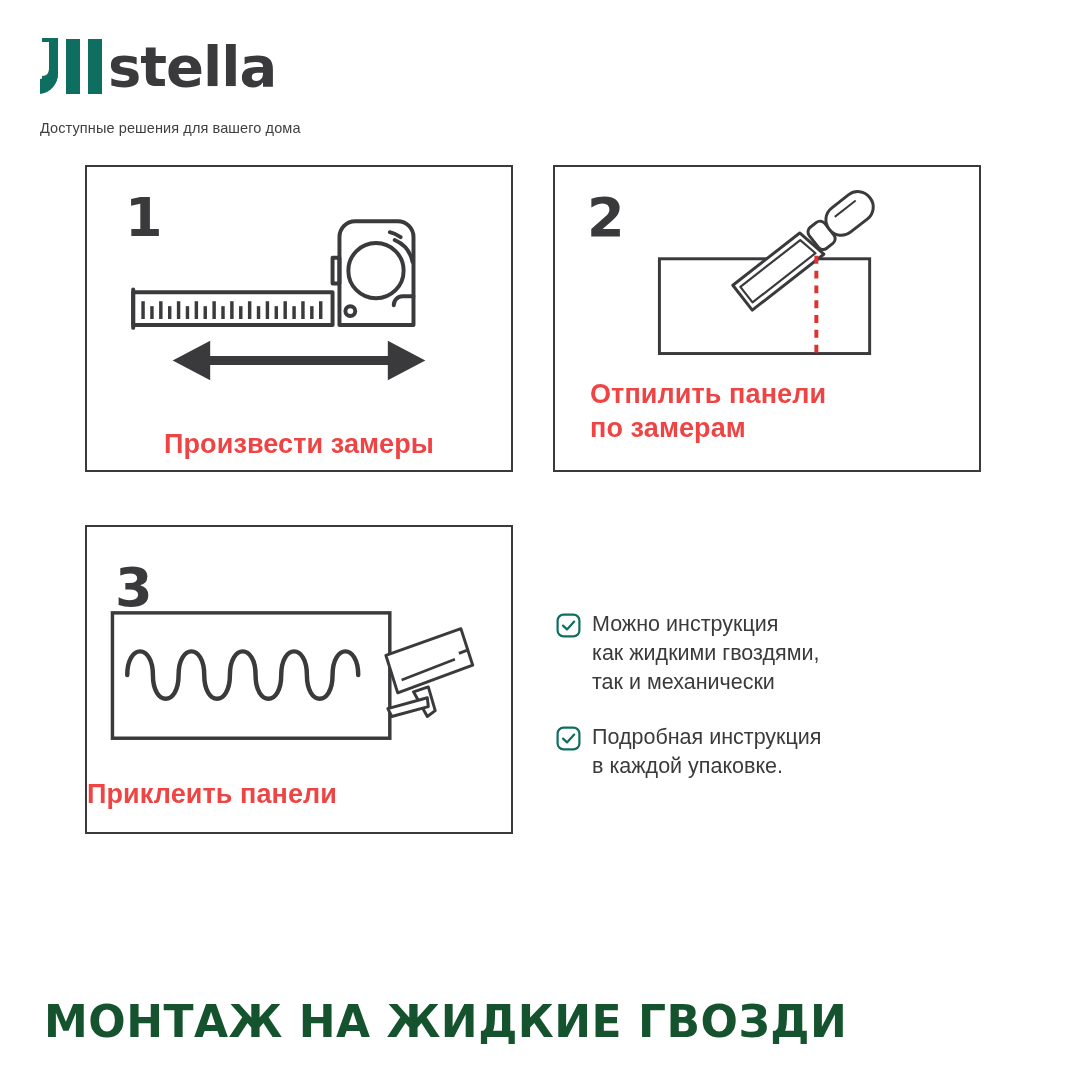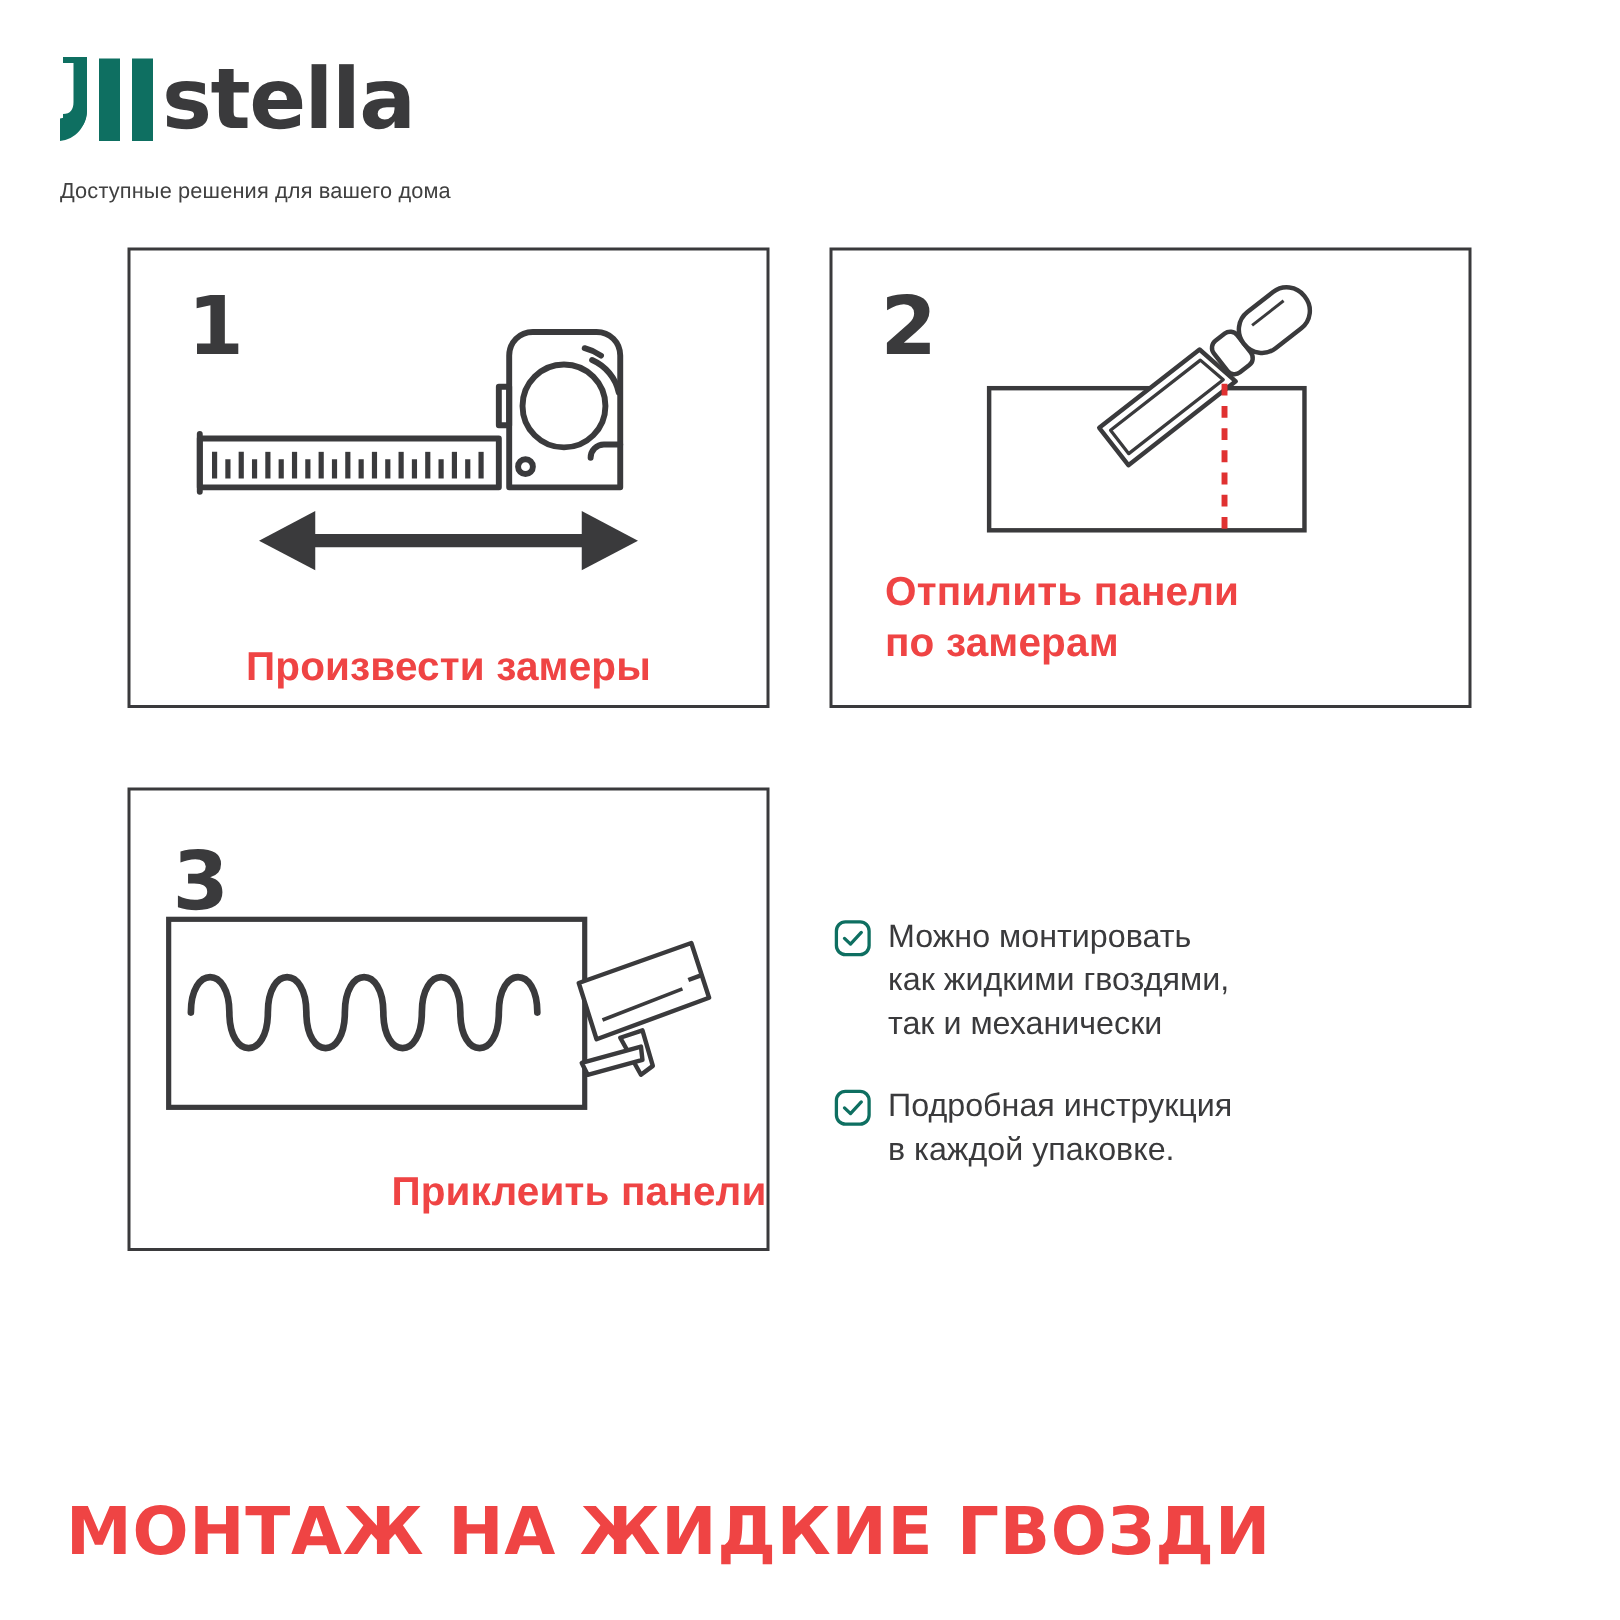--- a/index.html
+++ b/index.html
@@ -77,21 +77,21 @@
   .panel-caption {
     position: absolute;
     font-size: 27px;
     font-weight: 700;
     color: #ef4444;
     line-height: 34px;
     letter-spacing: 0.1px;
   }
   #panel-1 .panel-caption { left: 0; right: 0; text-align: center; top: 260px; }
   #panel-2 .panel-caption { left: 35px; top: 210px; text-align: left; }
-  #panel-3 .panel-caption { left: 0; right: 0; text-align: right; top: 250px; }
+  #panel-3 .panel-caption { left: 0; right: 0; text-align: left; top: 250px; }
 
   .panel-art {
     position: absolute;
     left: 0; top: 0;
     width: 100%; height: 100%;
     pointer-events: none;
   }
 
   
   #bullet-list {
@@ -119,21 +119,21 @@
   }
   .bullet-text .strong { font-weight: 400; }
 
   
   #bottom-heading {
     position: absolute;
     left: 44px;
     top: 996px;
     font-size: 44px;
     font-weight: 700;
-    color: #ef4444;
+    color: #14532d;
     letter-spacing: 0.5px;
     line-height: 52px;
     font-family: "DejaVu Sans", sans-serif;
   }
 </style>
 </head>
 <body>
 
 <div id="logo-block">
   <div id="logo-row">
@@ -262,21 +262,21 @@
 </div>
 
 <div id="bullet-list">
 
   <div class="bullet-item">
     <svg class="bullet-check" viewBox="0 0 25 25">
       <rect x="1.6" y="1.6" width="21.8" height="21.8" rx="6" fill="none" stroke="#0e6f61" stroke-width="2.2"></rect>
       <path d="M7 12.6 L11 16.4 L18.2 8.6" fill="none" stroke="#0e6f61" stroke-width="2.2" stroke-linecap="round" stroke-linejoin="round"></path>
     </svg>
     <div class="bullet-text">
-      <div>Можно монтировать</div>
+      <div>Можно инструкция</div>
       <div>как жидкими гвоздями,</div>
       <div>так и механически</div>
     </div>
   </div>
 
   <div class="bullet-item">
     <svg class="bullet-check" viewBox="0 0 25 25">
       <rect x="1.6" y="1.6" width="21.8" height="21.8" rx="6" fill="none" stroke="#0e6f61" stroke-width="2.2"></rect>
       <path d="M7 12.6 L11 16.4 L18.2 8.6" fill="none" stroke="#0e6f61" stroke-width="2.2" stroke-linecap="round" stroke-linejoin="round"></path>
     </svg>

